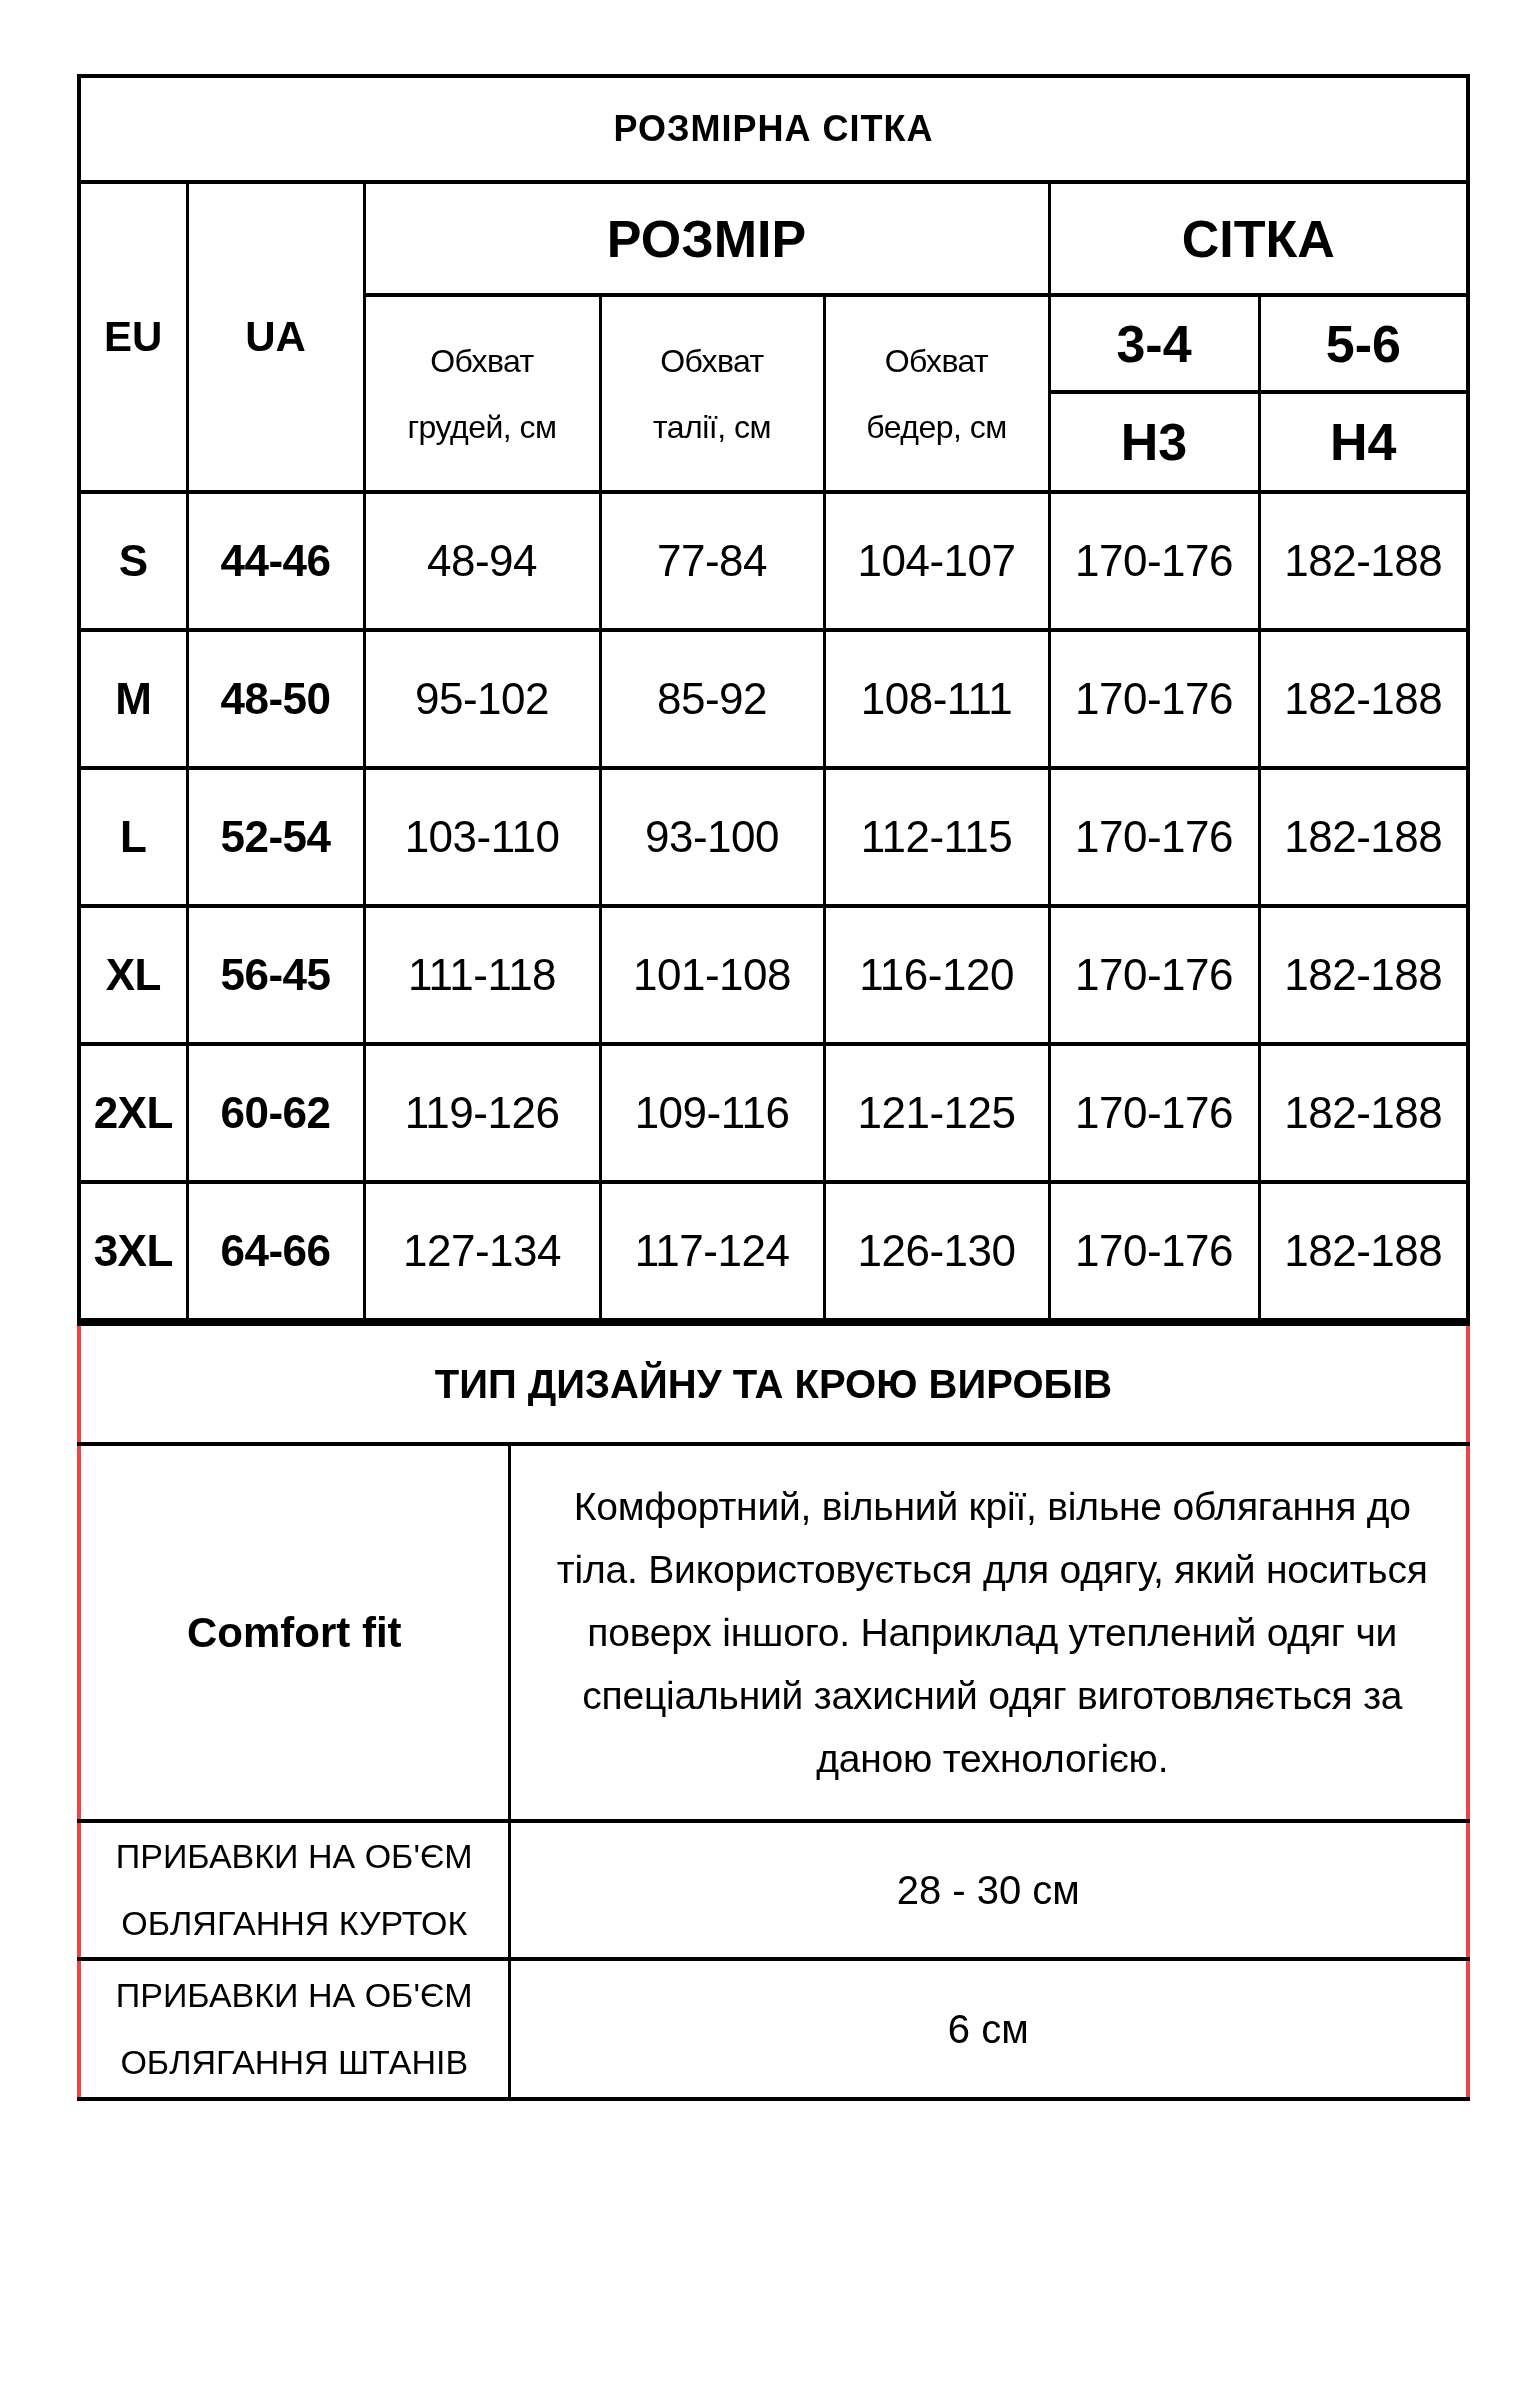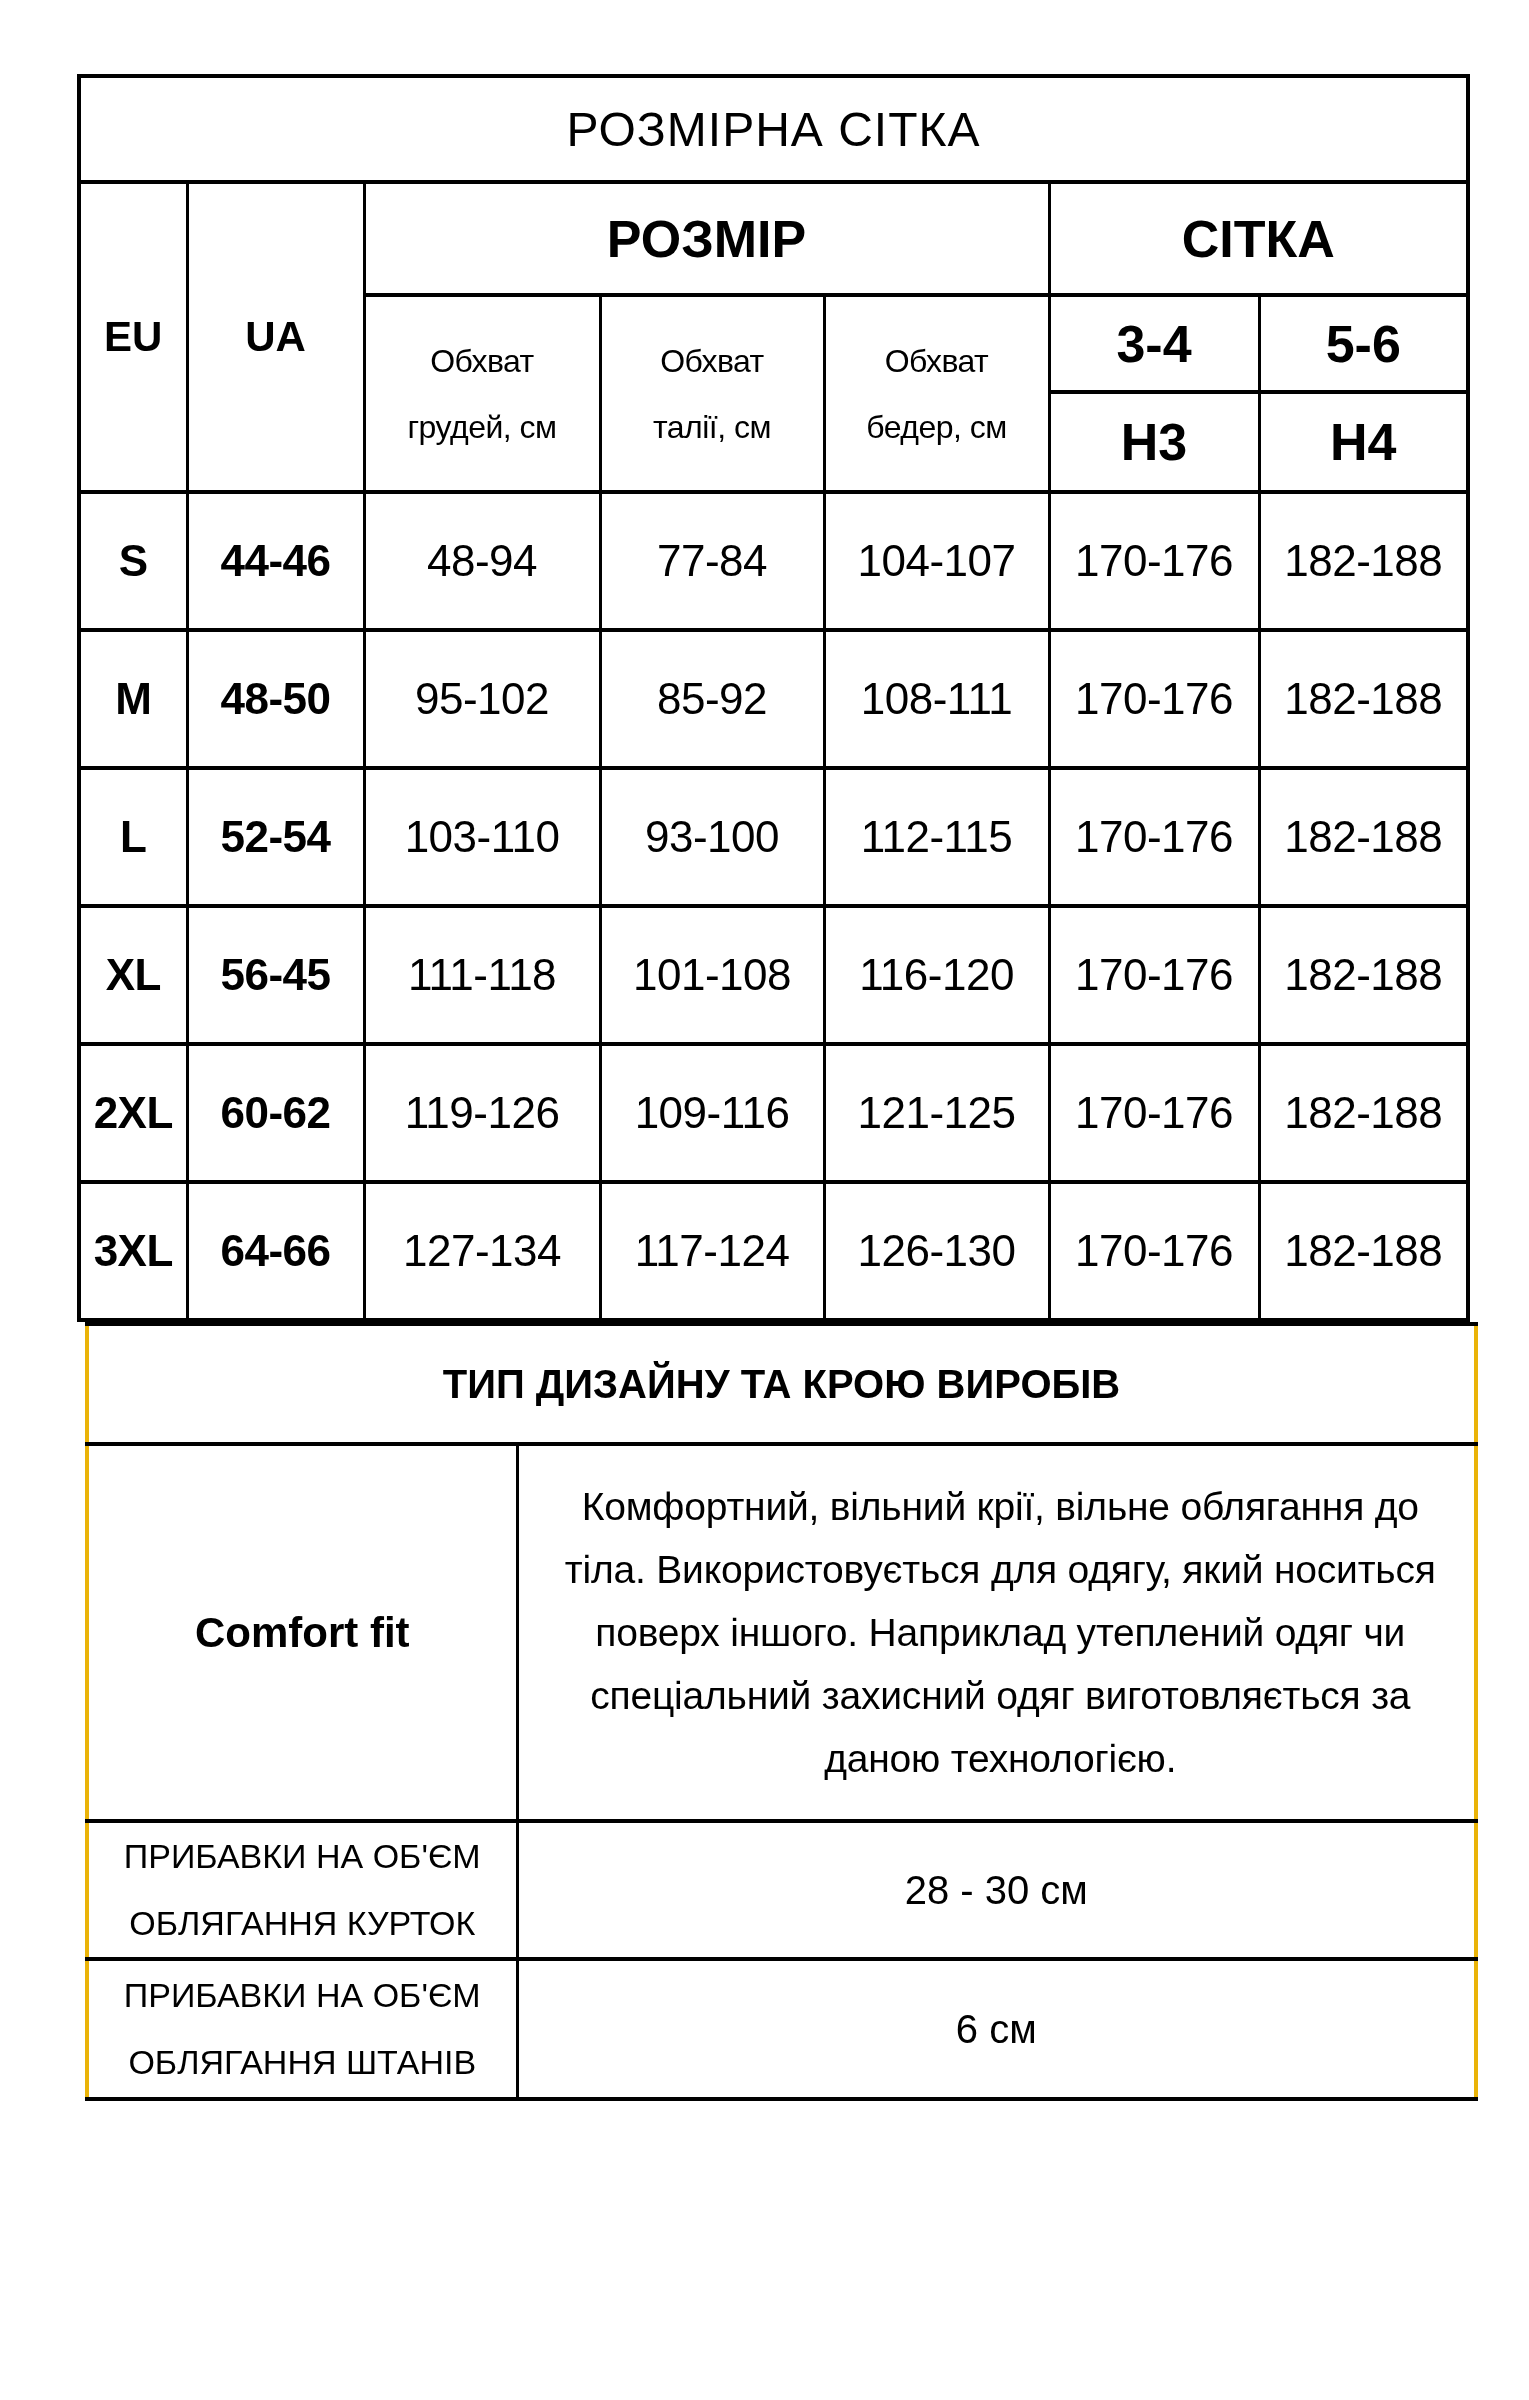--- a/index.html
+++ b/index.html
@@ -8,40 +8,40 @@
     width: 1529px; height: 2400px;
     overflow: hidden;
     font-family: "Liberation Sans", "DejaVu Sans", sans-serif;
     color: #000000;
     -webkit-font-smoothing: antialiased;
   }
   .page { padding: 74px 63px 0 77px; }
 
   table { border-collapse: collapse; table-layout: fixed; width: 1389px; background: #ffffff; }
   table.t1 { border: 4px solid #000; }
-  table.t2 { border: 4px solid #eab308; margin-left: 8px; }
+  table.t2 { border: 4px solid #ef4444; }
   td {
     border-left: 3px solid #000;
     border-right: 3px solid #000;
     border-top: 4px solid #000;
     border-bottom: 4px solid #000;
     text-align: center;
     vertical-align: middle;
     padding: 0;
     overflow: hidden;
   }
 
   
   tr.r-title  { height: 106px; }
   tr.r-h1     { height: 113px; }
   tr.r-h2     { height: 97px;  }
   tr.r-h3     { height: 100px; }
   tr.r-data   { height: 138px; }
 
-  .c-title { font-size: 48px; font-weight: normal; letter-spacing: 1px; }
+  .c-title { font-size: 36px; font-weight: bold; letter-spacing: 1px; }
   .c-hb    { font-size: 52px; font-weight: bold; text-align: center; }
   .c-euua  { font-size: 42px; font-weight: bold; }
   .c-measure { font-size: 32px; font-weight: normal; line-height: 66px; letter-spacing: -0.5px; }
   tr.r-data td { font-size: 44px; letter-spacing: -0.5px; }
   td.c-eu, td.c-ua { font-weight: bold; letter-spacing: 0; }
 
   
   .footnote {
     margin: 40px 0 45px 0;
     width: 1389px;

